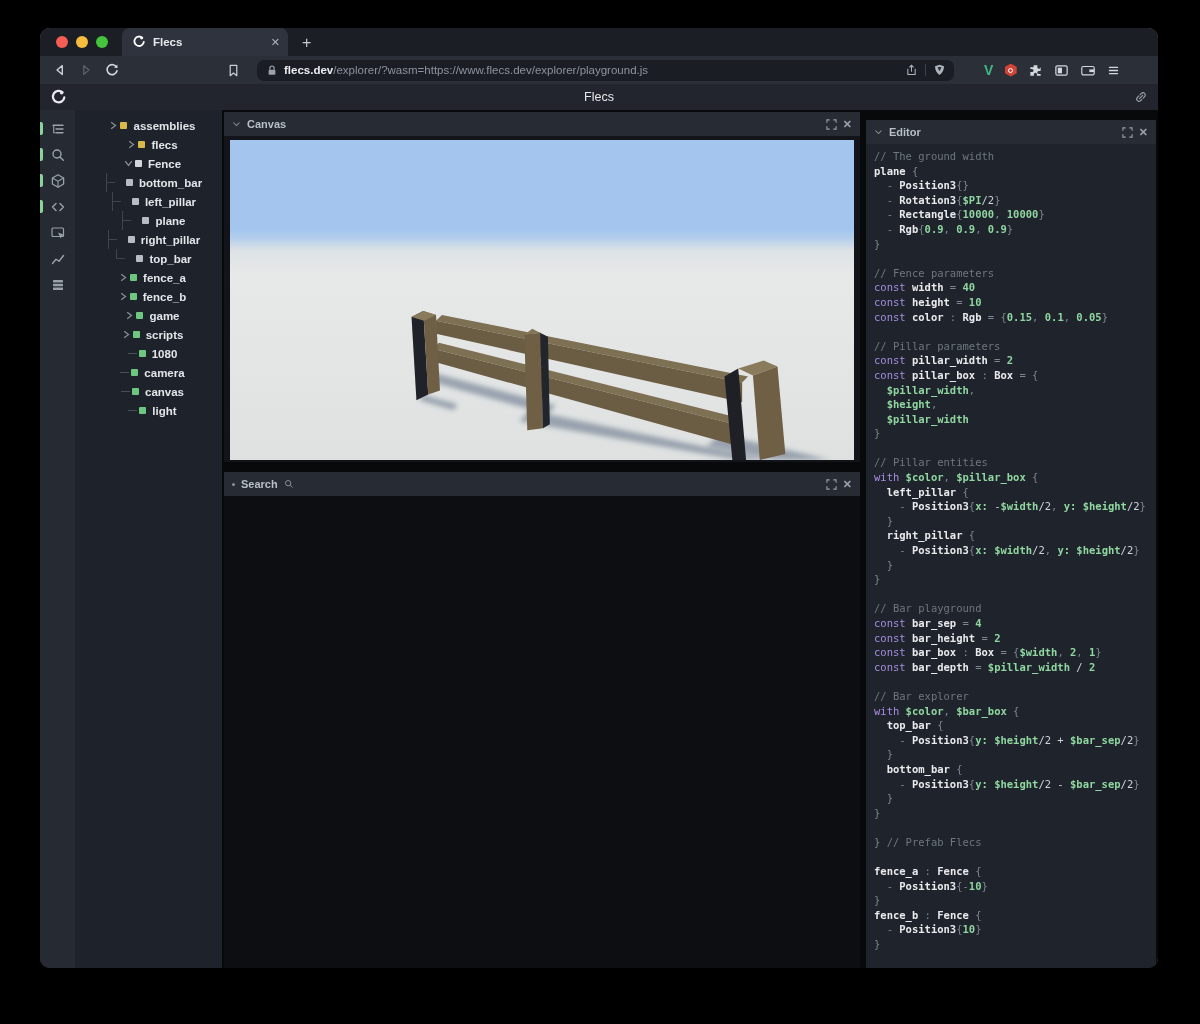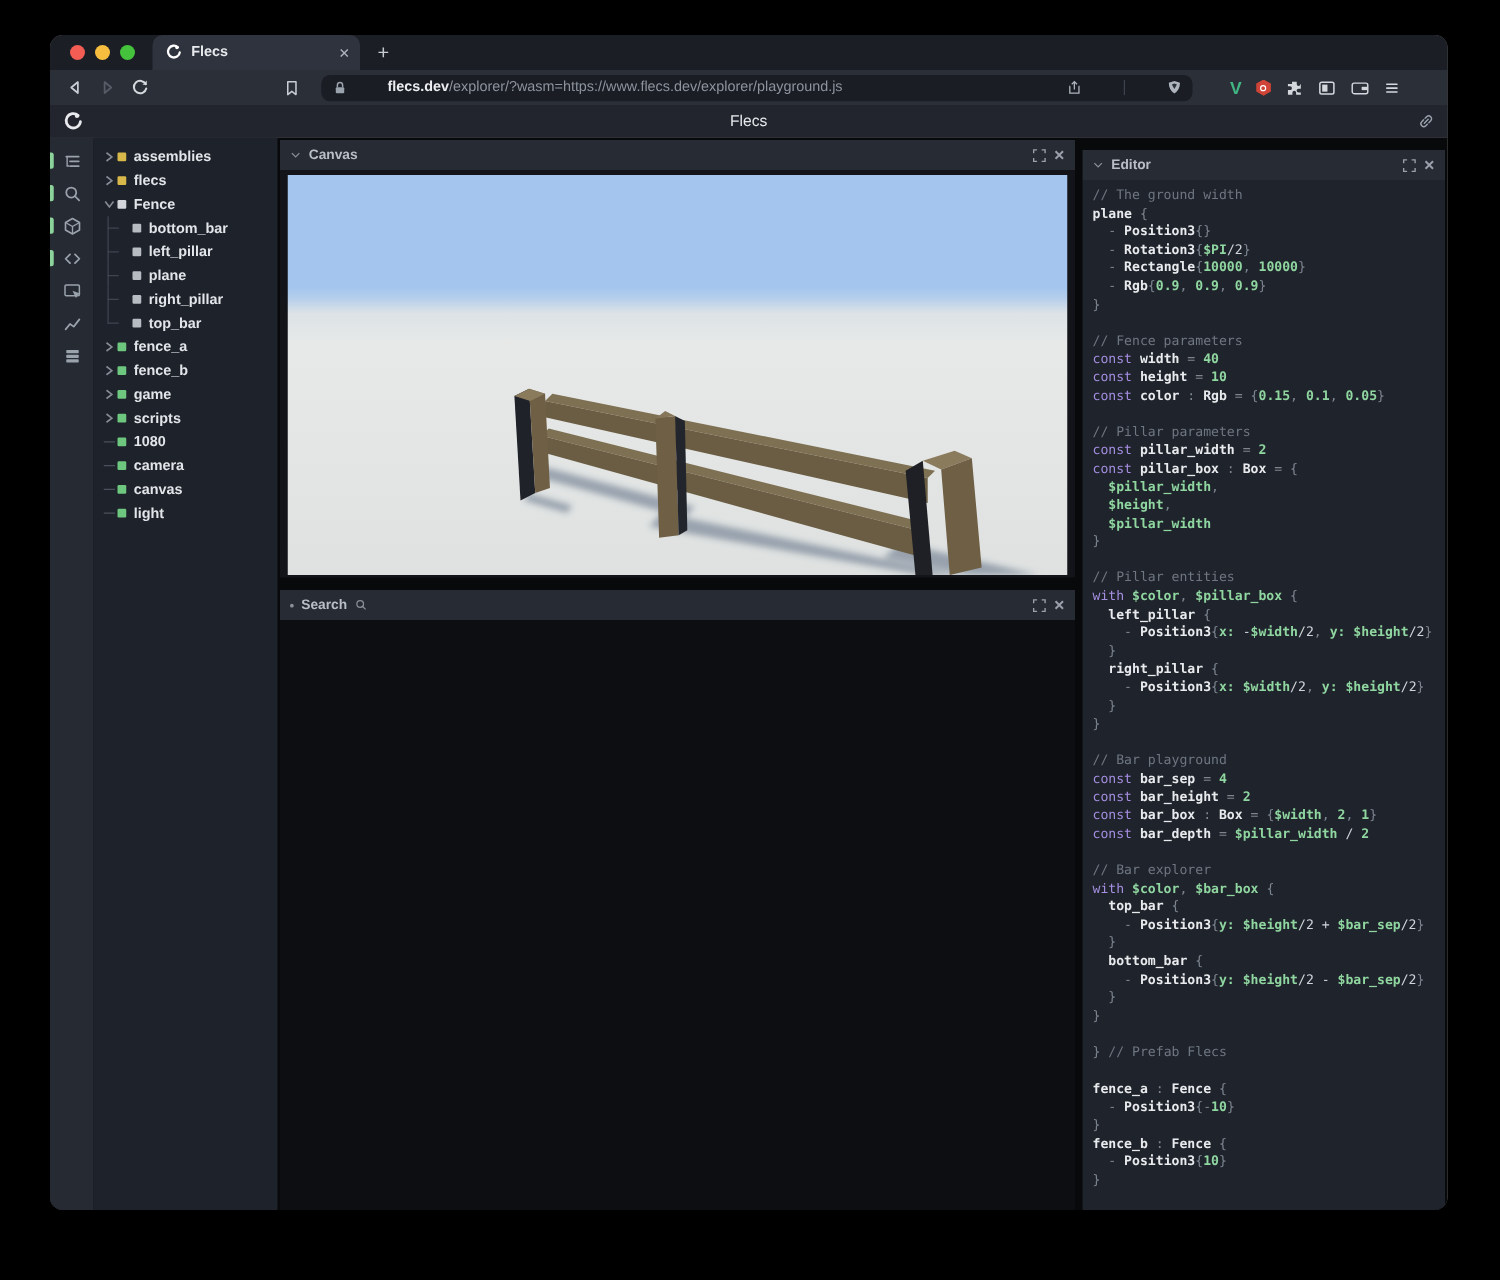--- a/index.html
+++ b/index.html
@@ -14,42 +14,42 @@
   .light { width:12px; height:12px; border-radius:50%; }
   .light.red{background:#f35d53;} .light.yellow{background:#f6bd3f;} .light.green{background:#45c33c;}
   .tab { width:166px; height:28px; background:#2f333d; border-radius:8px 8px 0 0; display:flex; align-items:center; padding:0 8px 0 10px; gap:7px; }
   .tab-title { color:#e7e9ed; font-size:11.5px; font-weight:bold; flex:1; }
   .tab-close { color:#aeb4bc; font-size:11px; cursor:default; }
   .newtab { color:#c6cbd2; font-size:16px; padding:0 0 4px 14px; }
 
   .toolbar { height:28px; background:#2b2f38; display:flex; align-items:center; flex:none; padding:0 8px; }
   .navbtns { display:flex; align-items:center; gap:10px; padding-left:4px; }
   .urlwrap { display:flex; align-items:center; flex:none; margin-left:106px; gap:8px; }
-  .urlbar { width:697px; height:21px; background:#1a1d24; border-radius:7px; display:flex; align-items:center; padding:0 8px 0 9px; margin-left:8px;gap:26px; }
+  .urlbar { width:697px; height:21px; background:#1a1d24; border-radius:7px; display:flex; align-items:center; padding:0 8px 0 9px; margin-left:8px; }
   .url-text { font-size:11.5px; margin-left:6px; flex:1; white-space:nowrap; overflow:hidden; }
   .url-domain { color:#eceef1; font-weight:bold; }
   .url-path { color:#8d949e; }
   .url-divider { width:1px; height:12px; background:#3c424c; margin:0 7px; }
   .ext-icons { display:flex; align-items:center; gap:11px; margin-left:30px; }
   .vue-v { color:#41b883; font-size:14px; font-weight:bold; }
   .hexagon { width:13px; height:13px; background:#cf4436; clip-path:polygon(50% 0,95% 25%,95% 75%,50% 100%,5% 75%,5% 25%); display:flex; align-items:center; justify-content:center; }
   .hexagon span{ width:5px; height:5px; border:1.6px solid #fff; border-radius:50%; display:block; }
 
   .appheader { height:26px; background:#22252d; display:flex; align-items:center; padding:0 10px; position:relative; flex:none; }
   .app-title { position:absolute; left:0; right:0; text-align:center; color:#e6e8ec; font-size:12.5px; }
 
   
   .main { flex:1; display:flex; background:#08090b; min-height:0; }
 
   .iconbar { width:35px; background:#262a33; flex:none; padding-top:6px; }
   .icon-slot { height:26px; display:flex; align-items:center; justify-content:center; position:relative; }
   .icon-slot.active::before { content:""; position:absolute; left:0; top:6px; width:3px; height:13px; background:#8bd39b; border-radius:0 2px 2px 0; }
 
   .treepanel { width:147px; background:#1e222a; flex:none; padding-top:6px; overflow:hidden; }
-  .trow { height:19px; display:flex; align-items:center; padding-left:6px; color:#e2e5e9; font-size:11.5px; font-weight:bold; white-space:nowrap; }
+  .trow { height:19px; display:flex; align-items:center; padding-left:6px; color:#e2e5e9; font-size:11.5px; font-weight:bold; white-space:nowrap;justify-content:center; }
   .tmark { width:13px; height:19px; flex:none; display:flex; align-items:center; justify-content:center; }
   .tmark .dash { width:9px; height:1px; background:#4a505b; }
   .tconn { width:25px; height:19px; flex:none; position:relative; }
   .tconn::before { content:""; position:absolute; left:5px; top:0; height:19px; border-left:1px solid #3e4450; }
   .tconn.last::before { height:10px; }
   .tconn::after { content:""; position:absolute; left:5px; top:9px; width:9px; border-top:1px solid #3e4450; }
   .tsq { width:7px; height:7px; border-radius:1px; margin-right:6px; flex:none; }
 
   .centercol { width:636px; margin:2px 0 0 2px; display:flex; flex-direction:column; gap:10px; flex:none; min-height:0; }
   .panel { display:flex; flex-direction:column; min-height:0; }

